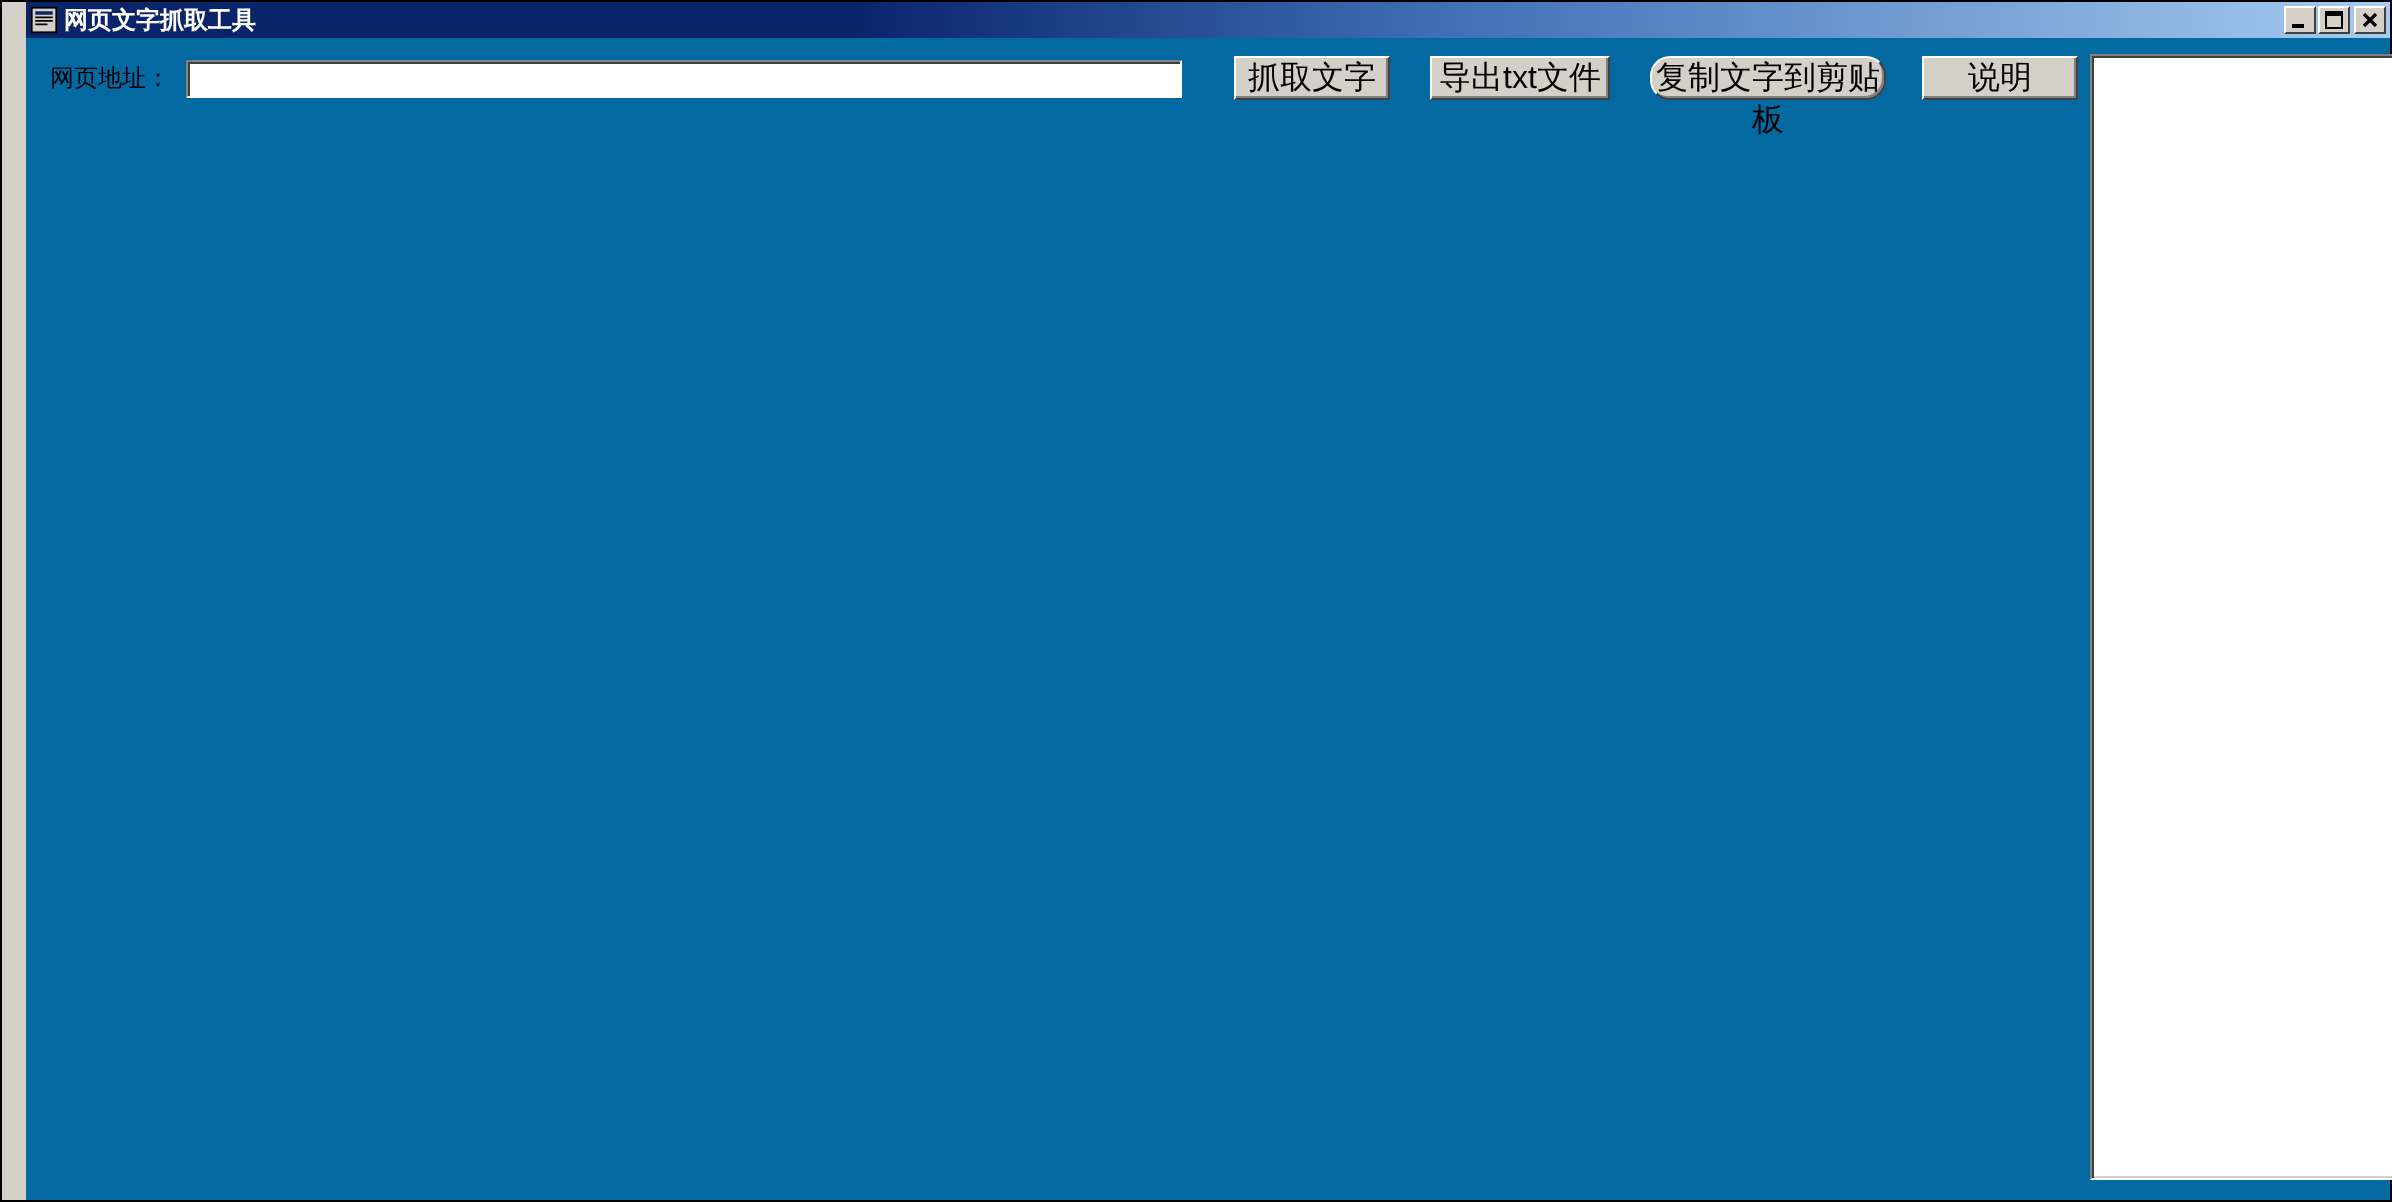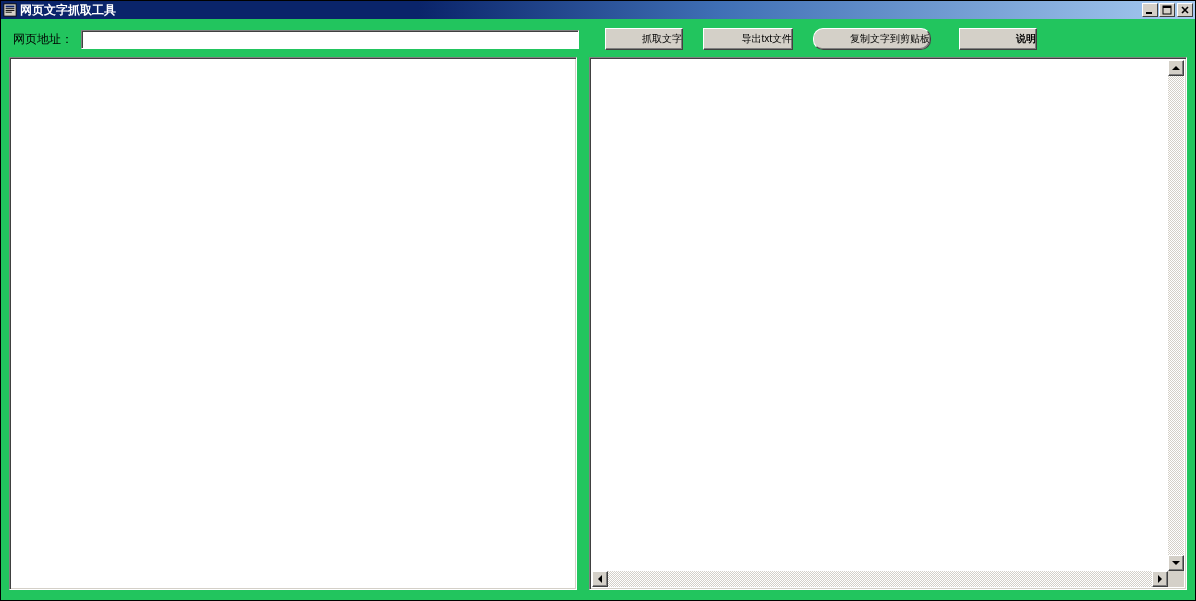--- a/index.html
+++ b/index.html
@@ -15,20 +15,21 @@
       height: 601px;
       overflow: hidden;
     }
     .window {
       width: 1196px;
       height: 601px;
       border: 1px solid #000;
       background: #d4d0c8;
       display: flex;
       flex-direction: column;
+      padding-left: 12px;
     }
     .titlebar {
       height: 18px;
       background: linear-gradient(to right, #0a246a 0%, #0a246a 35%, #3f6fb5 60%, #a6caf0 100%);
       display: flex;
       align-items: center;
       padding: 0 2px;
       color: #fff;
       font-weight: bold;
     }
@@ -72,24 +73,23 @@
     }
     .win-btn.close {
       margin-left: 2px;
     }
     .win-btn svg {
       width: 10px;
       height: 10px;
     }
     .client-area {
       flex: 1;
-      background: #22c55e;
+      background: #0369a1;
       padding: 8px 8px 10px 8px;
       display: flex;
-      flex-direction: column;
       gap: 6px;
     }
     .toolbar-row {
       display: flex;
       align-items: center;
       gap: 6px;
       height: 24px;
     }
     .field-label {
       font-size: 12px;
@@ -112,29 +112,29 @@
     }
     .btn {
       height: 22px;
       background: #d4d0c8;
       border-top: 1px solid #fff;
       border-left: 1px solid #fff;
       border-right: 1px solid #404040;
       border-bottom: 1px solid #404040;
       box-shadow: inset -1px -1px 0 #808080;
       font-family: inherit;
-      font-size: 10px;
+      font-size: 16px;
       cursor: default;
-      text-align: right;
+      text-align: center;
       padding: 0;
     }
     .btn-grab   { width: 78px; margin-left: 20px; }
     .btn-export { width: 90px; margin-left: 14px; }
     .btn-copy   { width: 118px; margin-left: 14px; border-radius: 10px; }
-    .btn-help   { width: 78px; margin-left: 22px; font-weight: bold; }
+    .btn-help   { width: 78px; margin-left: 12px; }
 
     .panes {
       flex: 1;
       display: flex;
       gap: 12px;
       min-height: 0;
     }
     .pane-left {
       flex: 0 0 568px;
       background: #fff;

